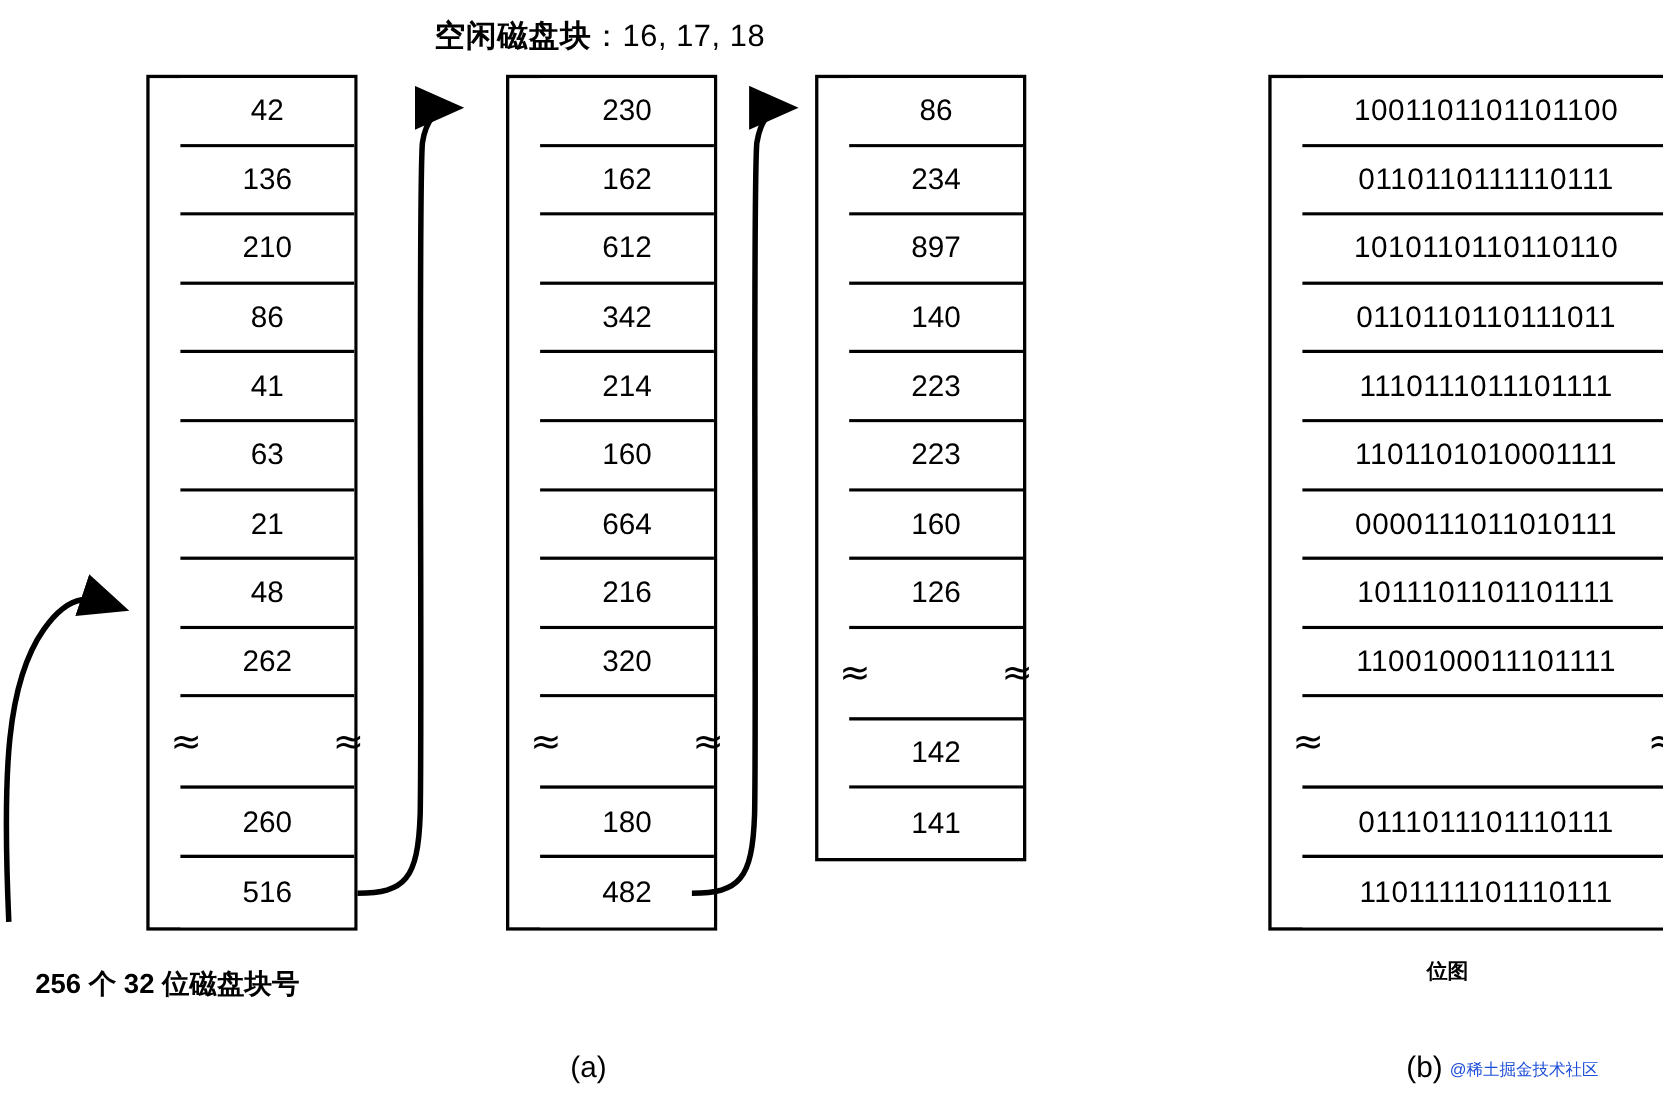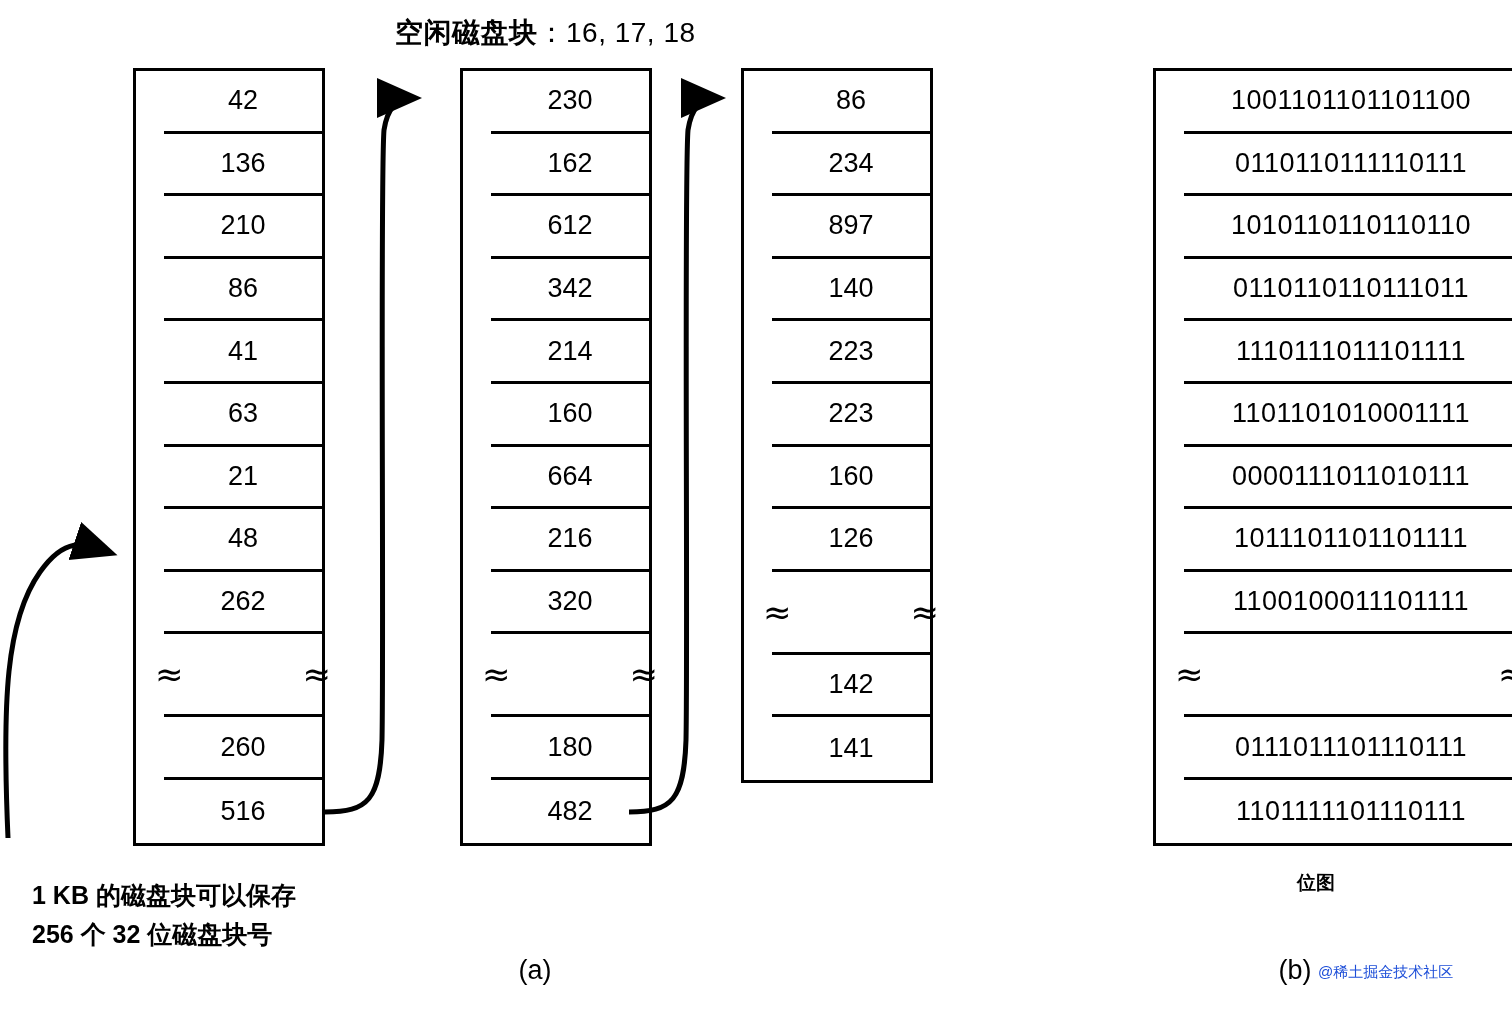--- a/index.html
+++ b/index.html
@@ -214,21 +214,20 @@
       <marker id="ah" markerWidth="10" markerHeight="10" refX="7" refY="4" orient="auto">
         <path d="M0,0 L9,4 L0,8 z" fill="#000"></path>
       </marker>
     </defs>
     <path d="M8,838 C2,700 6,620 40,572 C68,532 90,546 108,552" fill="none" stroke="#000" stroke-width="5" marker-end="url(#ah)"></path>
     <path d="M325,812 C368,812 380,800 382,740 C384,640 380,180 384,130 C388,104 400,98 412,98" fill="none" stroke="#000" stroke-width="5" marker-end="url(#ah)"></path>
     <path d="M629,812 C672,812 684,800 686,740 C688,640 684,180 688,130 C692,104 704,98 716,98" fill="none" stroke="#000" stroke-width="5" marker-end="url(#ah)"></path>
   </svg>
 
   <div class="label-note">
-    <div>1 KB 的磁盘块可以保存</div>
     <div>256 个 32 位磁盘块号</div>
   </div>
 
   <div class="label-bitmap">位图</div>
   <div class="label-a">(a)</div>
   <div class="label-b">(b)</div>
   <div class="watermark">@稀土掘金技术社区</div>
 
 </div>
 

